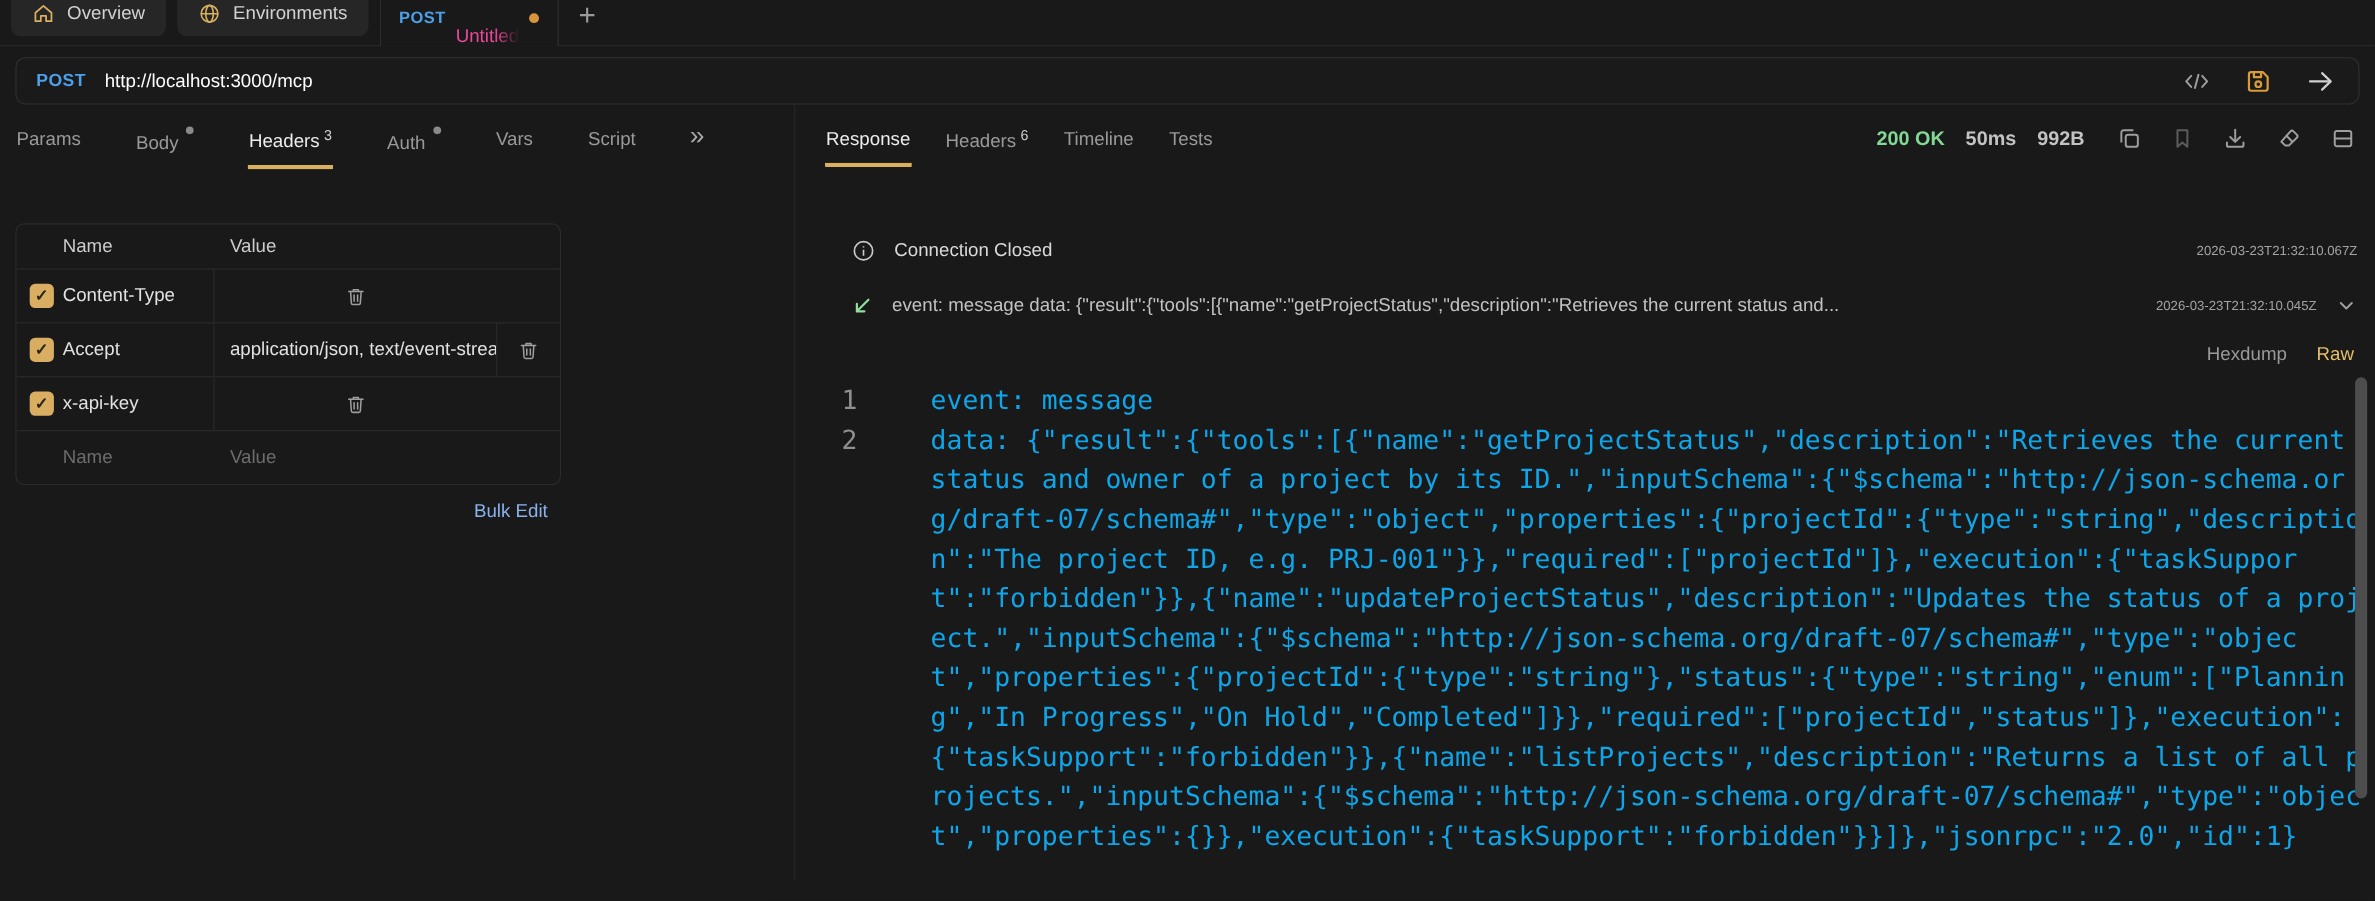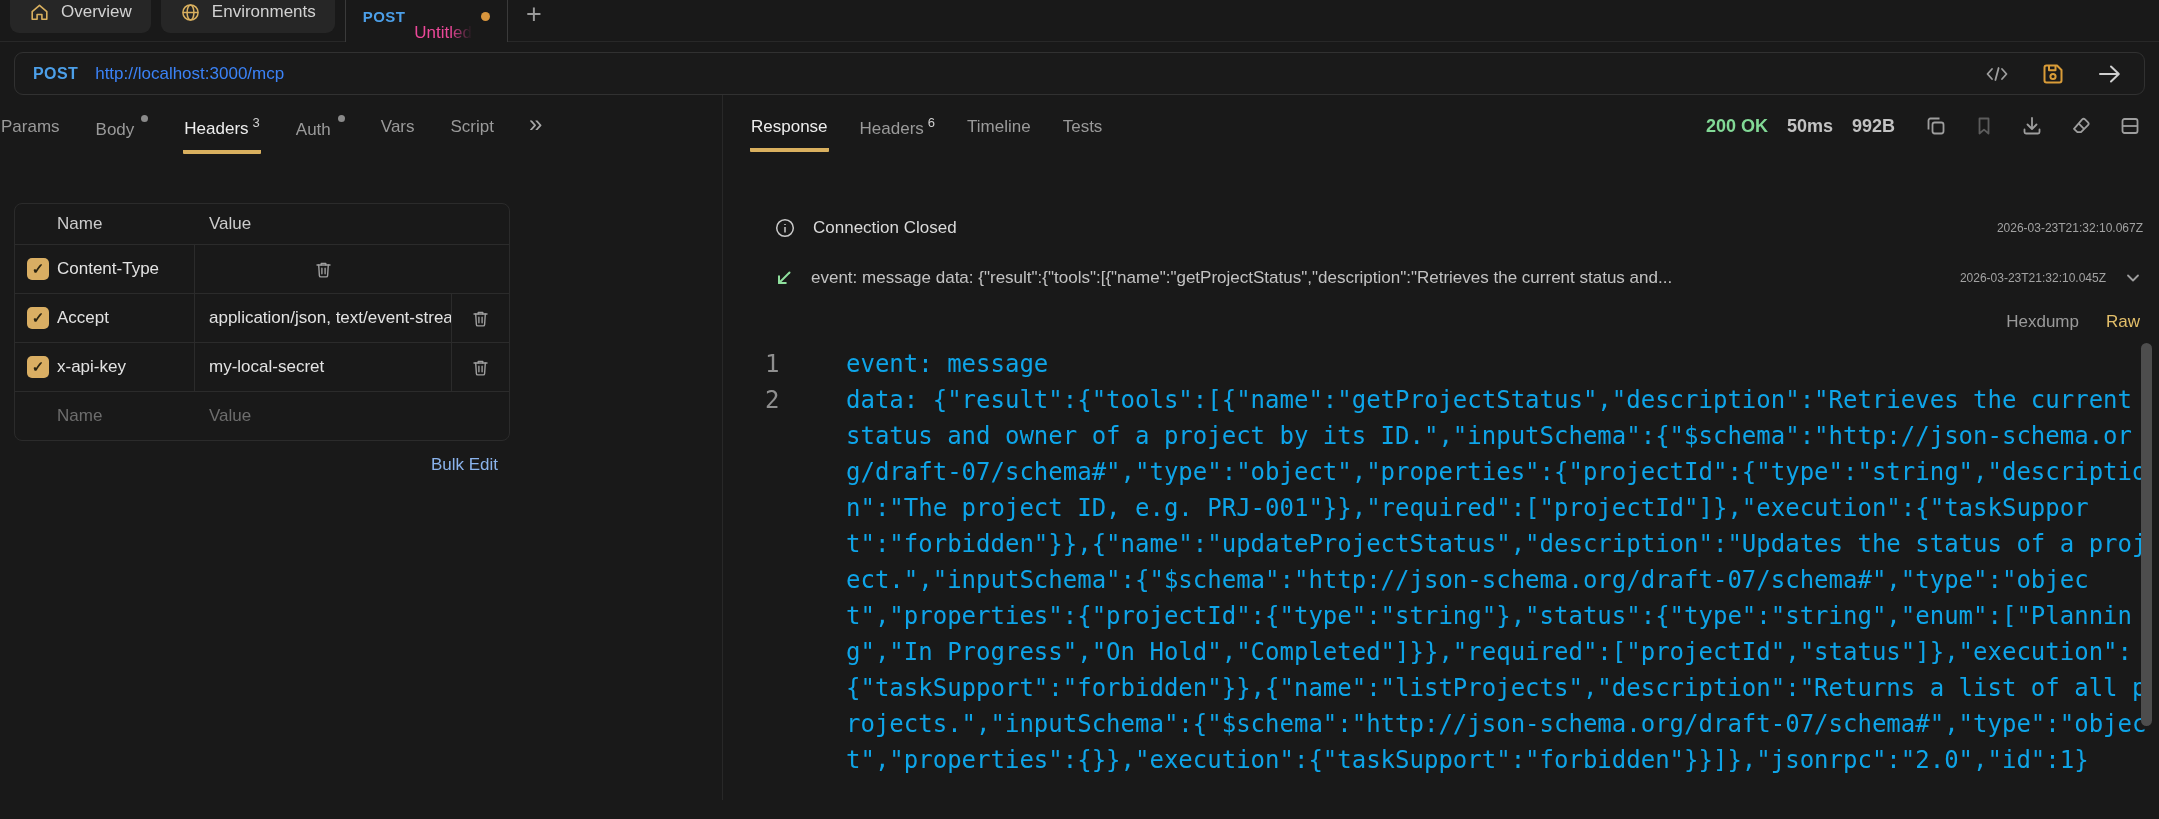--- a/index.html
+++ b/index.html
@@ -55,32 +55,32 @@
   }
 
   
   .urlrow { padding:10px 14px 0; }
   .urlbar {
     height:43px; border:1px solid #313131; border-radius:9px;
     display:flex; align-items:center; padding:0 18px;
     background:#1a1a1a;
   }
   .urlbar .method { font-size:16px; margin-right:17px; }
-  .url-text { font-size:17px; color:#3b82f6; flex:1; white-space:nowrap; overflow:hidden; }
+  .url-text { font-size:17px; color:#ffffff; flex:1; white-space:nowrap; overflow:hidden; }
   .urlbar-icons { display:flex; align-items:center; gap:30px; padding-right:2px; }
 
   
   .main { display:flex; height:705px; }
   .request-pane { width:723px; flex:none; border-right:1px solid #282828; }
   .response-pane { flex:1; min-width:0; position:relative; }
 
   
   .subtabs {
-    height:62px; display:flex; align-items:center; gap:34px;
-    font-size:17px; color:#9a9a9a; white-space:nowrap;
+    height:62px; display:flex; align-items:center; gap:48px;
+    padding-left:14px; font-size:17px; color:#9a9a9a; white-space:nowrap;
   }
   .response-pane .subtabs { padding-left:27px; gap:30px; }
   .subtab { padding:17px 1px 11px; border-bottom:4px solid transparent; cursor:default; }
   .subtab.active { color:#ededed; border-bottom-color:#d9b05f; border-radius:1px; }
   sup.count { font-size:13px; color:#d0d0d0; margin-left:4px; }
   .dot-sup {
     display:inline-block; width:7px; height:7px; border-radius:50%;
     background:#8a8a8a; margin-left:7px; vertical-align:13px;
   }
   .overflow-chevrons { font-size:24px; color:#a8a8a8; padding-bottom:4px; }
@@ -287,21 +287,20 @@
               </svg>
           </span>
         </div>
       </div>
 
       <div class="trow">
         <div class="cell c-name">
           <span class="checkbox">✓</span>
           <span>x-api-key</span>
         </div>
-        <div class="cell c-val">my-local-secret</div>
         <div class="cell c-act">
           <span class="icon-btn">
             <svg width="21" height="21" viewBox="0 0 21 21">
                 <g fill="none" stroke="#9e9e9e" stroke-width="1.4" stroke-linecap="round" stroke-linejoin="round">
                   <path d="M4 6 h13"></path>
                   <path d="M8.2 6 V4.4 h4.6 V6"></path>
                   <path d="M5.7 6 l.7 10.6 a1.4 1.4 0 0 0 1.4 1.3 h5.4 a1.4 1.4 0 0 0 1.4-1.3 L15.3 6"></path>
                   <path d="M8.9 9.2 v5.6 M12.1 9.2 v5.6"></path>
                 </g>
               </svg>

